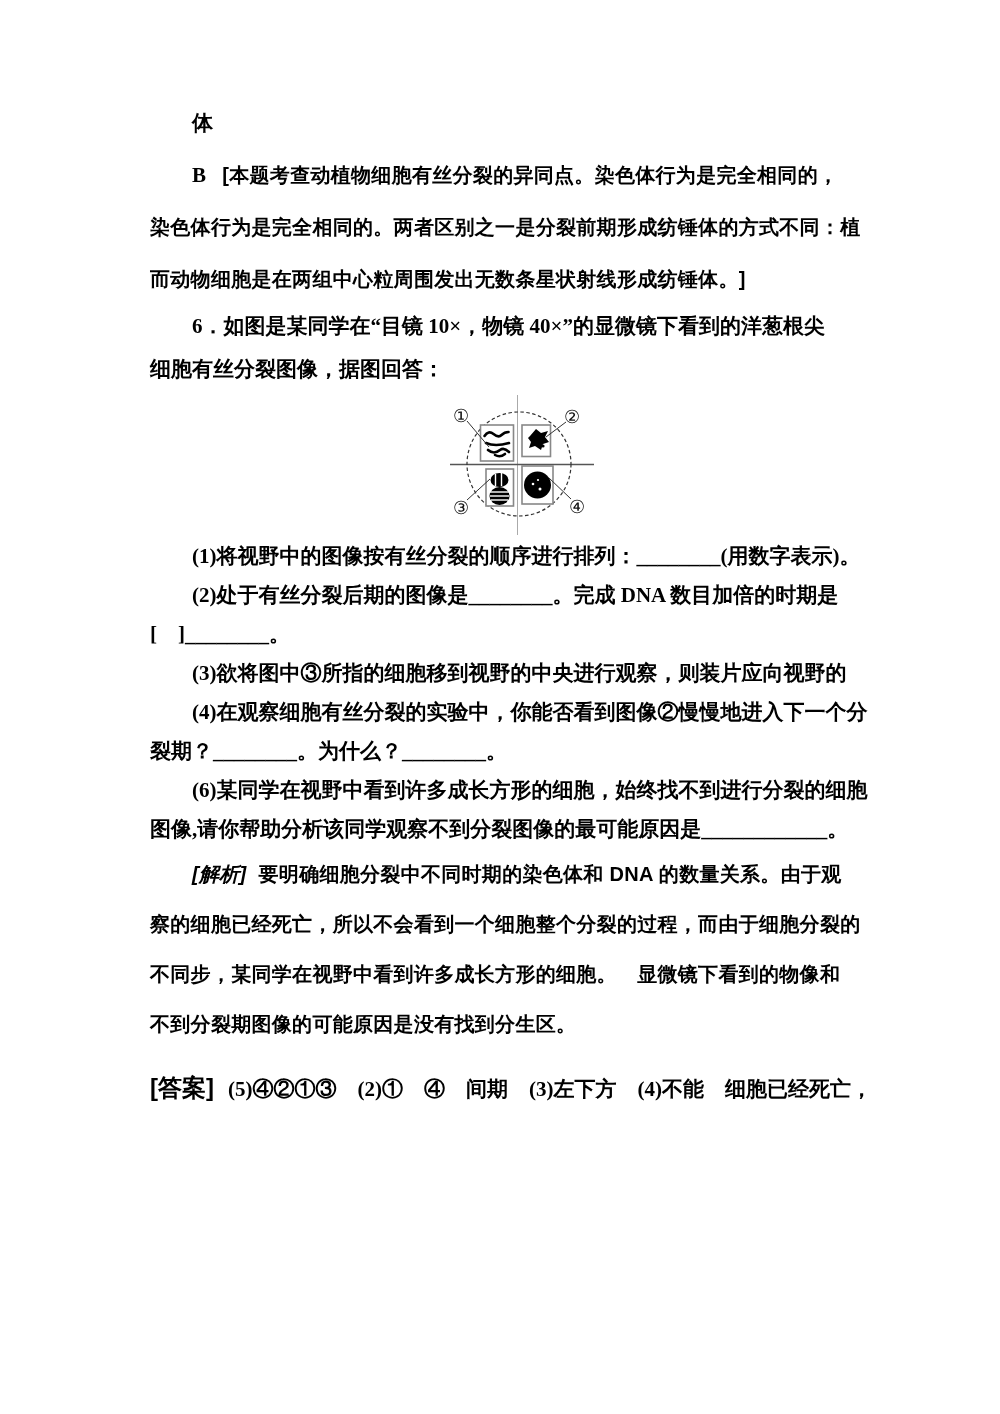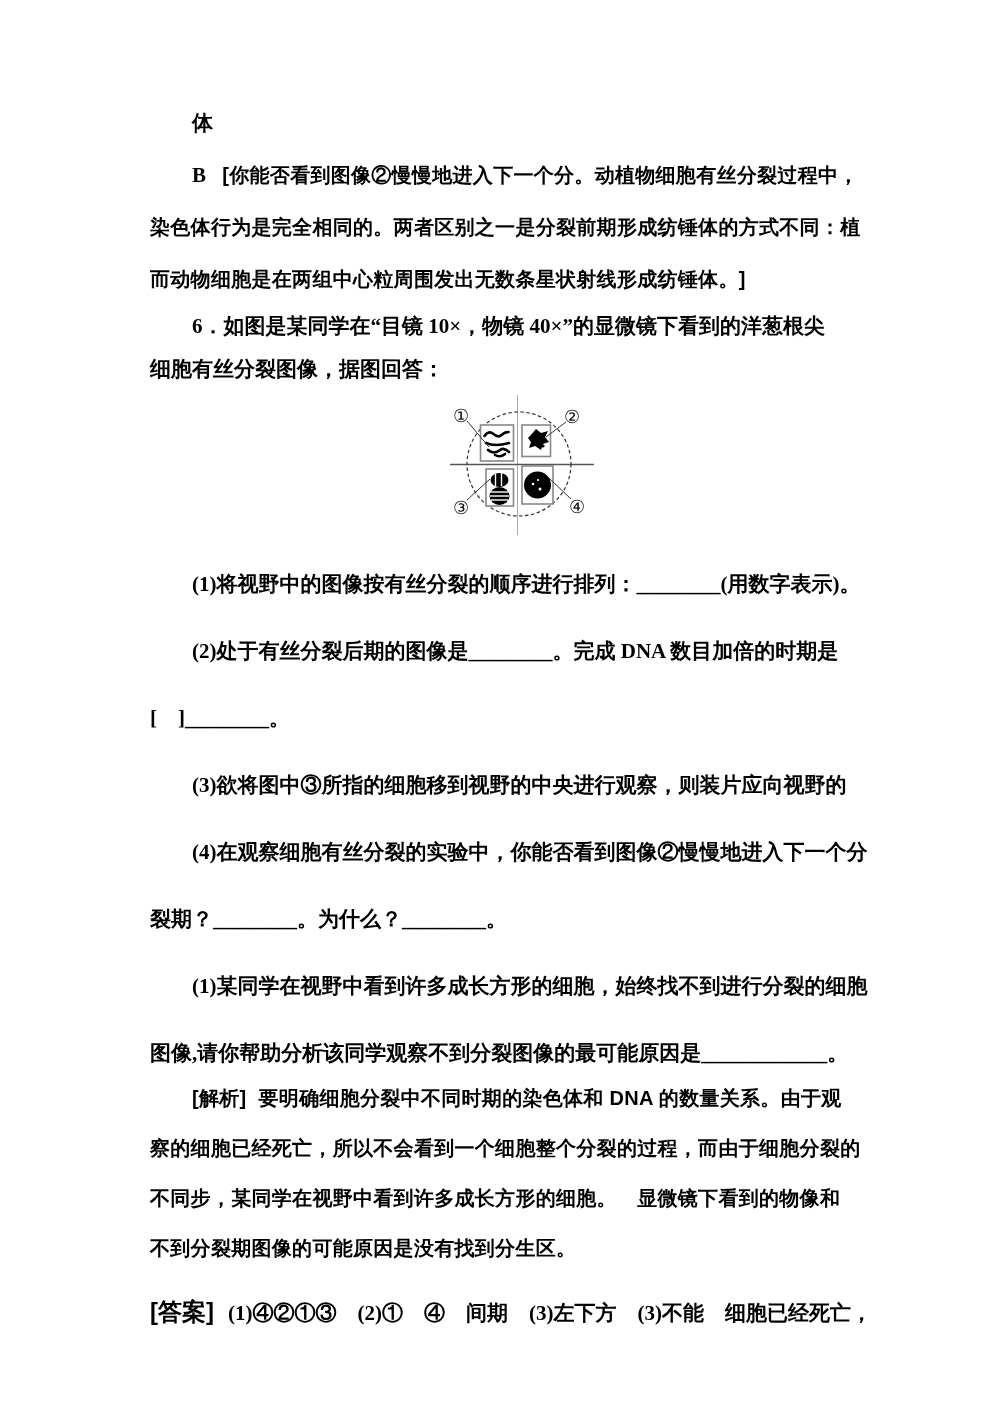--- a/index.html
+++ b/index.html
@@ -2,40 +2,40 @@
 <html><head>
 <meta charset="utf-8">
 <style>
   html,body{margin:0;padding:0;background:#e8e8e8;}
   .page{position:relative;width:1000px;height:1414px;background:#ffffff;margin:0 auto;overflow:hidden;}
   .content{position:absolute;left:150px;top:97px;width:712px;}
   .line{white-space:nowrap;color:#000;}
   .indent{padding-left:42px;}
   .lh52{height:52px;line-height:52px;}
   .lh43{height:43px;line-height:43px;}
-  .lh39{height:39px;line-height:39px;margin-top:28px;}
+  .lh39{height:39px;line-height:39px;}
   .lh50{height:50px;line-height:50px;}
   .song{font-family:"Liberation Serif",serif;font-size:21px;font-weight:bold;}
   .hei{font-family:"Liberation Sans",sans-serif;font-size:20px;font-weight:bold;letter-spacing:0.3px;}
   .b-label{font-family:"Liberation Serif",serif;font-size:21px;font-weight:bold;margin-right:16px;}
-  .jx-label{font-family:"Liberation Sans",sans-serif;font-size:20px;font-weight:bold;margin-right:12px;}
+  .jx-label{font-family:"Liberation Sans",sans-serif;font-size:20px;font-weight:bold;margin-right:12px;font-style:italic;}
   .ans-line{margin-top:14px;}
   .ans-label{font-family:"Liberation Sans",sans-serif;font-size:24px;font-weight:bold;margin-right:14px;}
   .figure-wrap{position:relative;height:146px;}
   .figure-svg{position:absolute;left:288px;top:0;}
 </style>
 </head>
 <body>
 
 <div class="page">
   <div class="content">
 
     <div class="line song indent lh52">体</div>
 
-    <div class="line hei indent lh52"><span class="b-label">B</span><span>[你能否看到图像②慢慢地进入下一个分。动植物细胞有丝分裂过程中，</span></div>
+    <div class="line hei indent lh52"><span class="b-label">B</span><span>[本题考查动植物细胞有丝分裂的异同点。染色体行为是完全相同的，</span></div>
     <div class="line hei lh52">染色体行为是完全相同的。两者区别之一是分裂前期形成纺锤体的方式不同：植</div>
     <div class="line hei lh52">而动物细胞是在两组中心粒周围发出无数条星状射线形成纺锤体。]</div>
 
     <div class="line song indent lh43">6．如图是某同学在“目镜 10×，物镜 40×”的显微镜下看到的洋葱根尖</div>
     <div class="line song lh43">细胞有丝分裂图像，据图回答：</div>
 
     <div class="figure-wrap">
       <svg class="figure-svg" width="164" height="146" viewBox="438 443 164 146">
 
         <line x1="517.5" y1="447" x2="517.5" y2="587" stroke="#aaaaaa" stroke-width="1"></line>
@@ -85,24 +85,24 @@
         <text x="577" y="565" font-size="18" text-anchor="middle" fill="#111111" font-family="Liberation Serif, serif">④</text>
       </svg>
     </div>
 
     <div class="line song indent lh39">(1)将视野中的图像按有丝分裂的顺序进行排列：________(用数字表示)。</div>
     <div class="line song indent lh39">(2)处于有丝分裂后期的图像是________。完成 DNA 数目加倍的时期是</div>
     <div class="line song lh39">[　]________。</div>
     <div class="line song indent lh39">(3)欲将图中③所指的细胞移到视野的中央进行观察，则装片应向视野的</div>
     <div class="line song indent lh39">(4)在观察细胞有丝分裂的实验中，你能否看到图像②慢慢地进入下一个分</div>
     <div class="line song lh39">裂期？________。为什么？________。</div>
-    <div class="line song indent lh39">(1)某同学在视野中看到许多成长方形的细胞，始终找不到进行分裂的细胞</div>
+    <div class="line song indent lh39">(6)某同学在视野中看到许多成长方形的细胞，始终找不到进行分裂的细胞</div>
     <div class="line song lh39">图像,请你帮助分析该同学观察不到分裂图像的最可能原因是____________。</div>
 
     <div class="line hei indent lh50"><span class="jx-label">[解析]</span><span>要明确细胞分裂中不同时期的染色体和 DNA 的数量关系。由于观</span></div>
     <div class="line hei lh50">察的细胞已经死亡，所以不会看到一个细胞整个分裂的过程，而由于细胞分裂的</div>
     <div class="line hei lh50">不同步，某同学在视野中看到许多成长方形的细胞。　显微镜下看到的物像和</div>
     <div class="line hei lh50">不到分裂期图像的可能原因是没有找到分生区。</div>
 
-    <div class="line song lh50 ans-line"><span class="ans-label">[答案]</span><span>(1)④②①③　(2)①　④　间期　(3)左下方　(3)不能　细胞已经死亡，</span></div>
+    <div class="line song lh50 ans-line"><span class="ans-label">[答案]</span><span>(5)④②①③　(2)①　④　间期　(3)左下方　(4)不能　细胞已经死亡，</span></div>
 
   </div>
 </div>
 
 </body></html>

